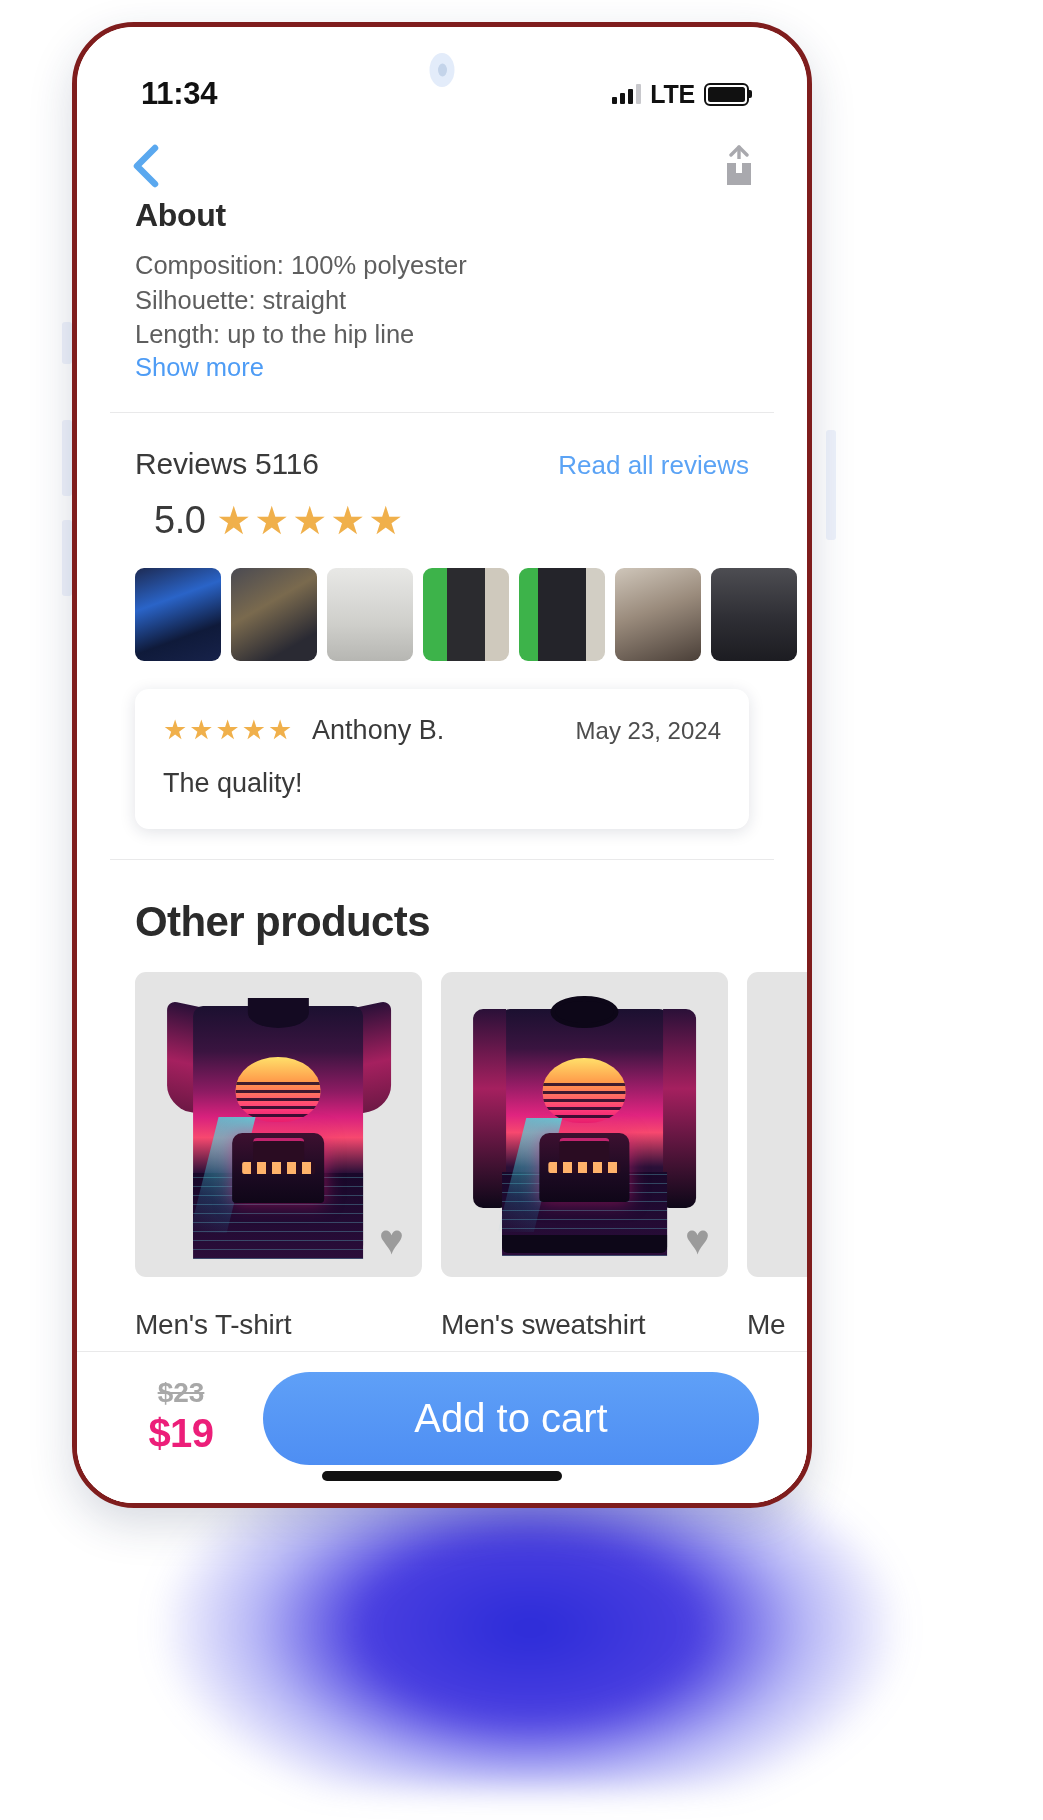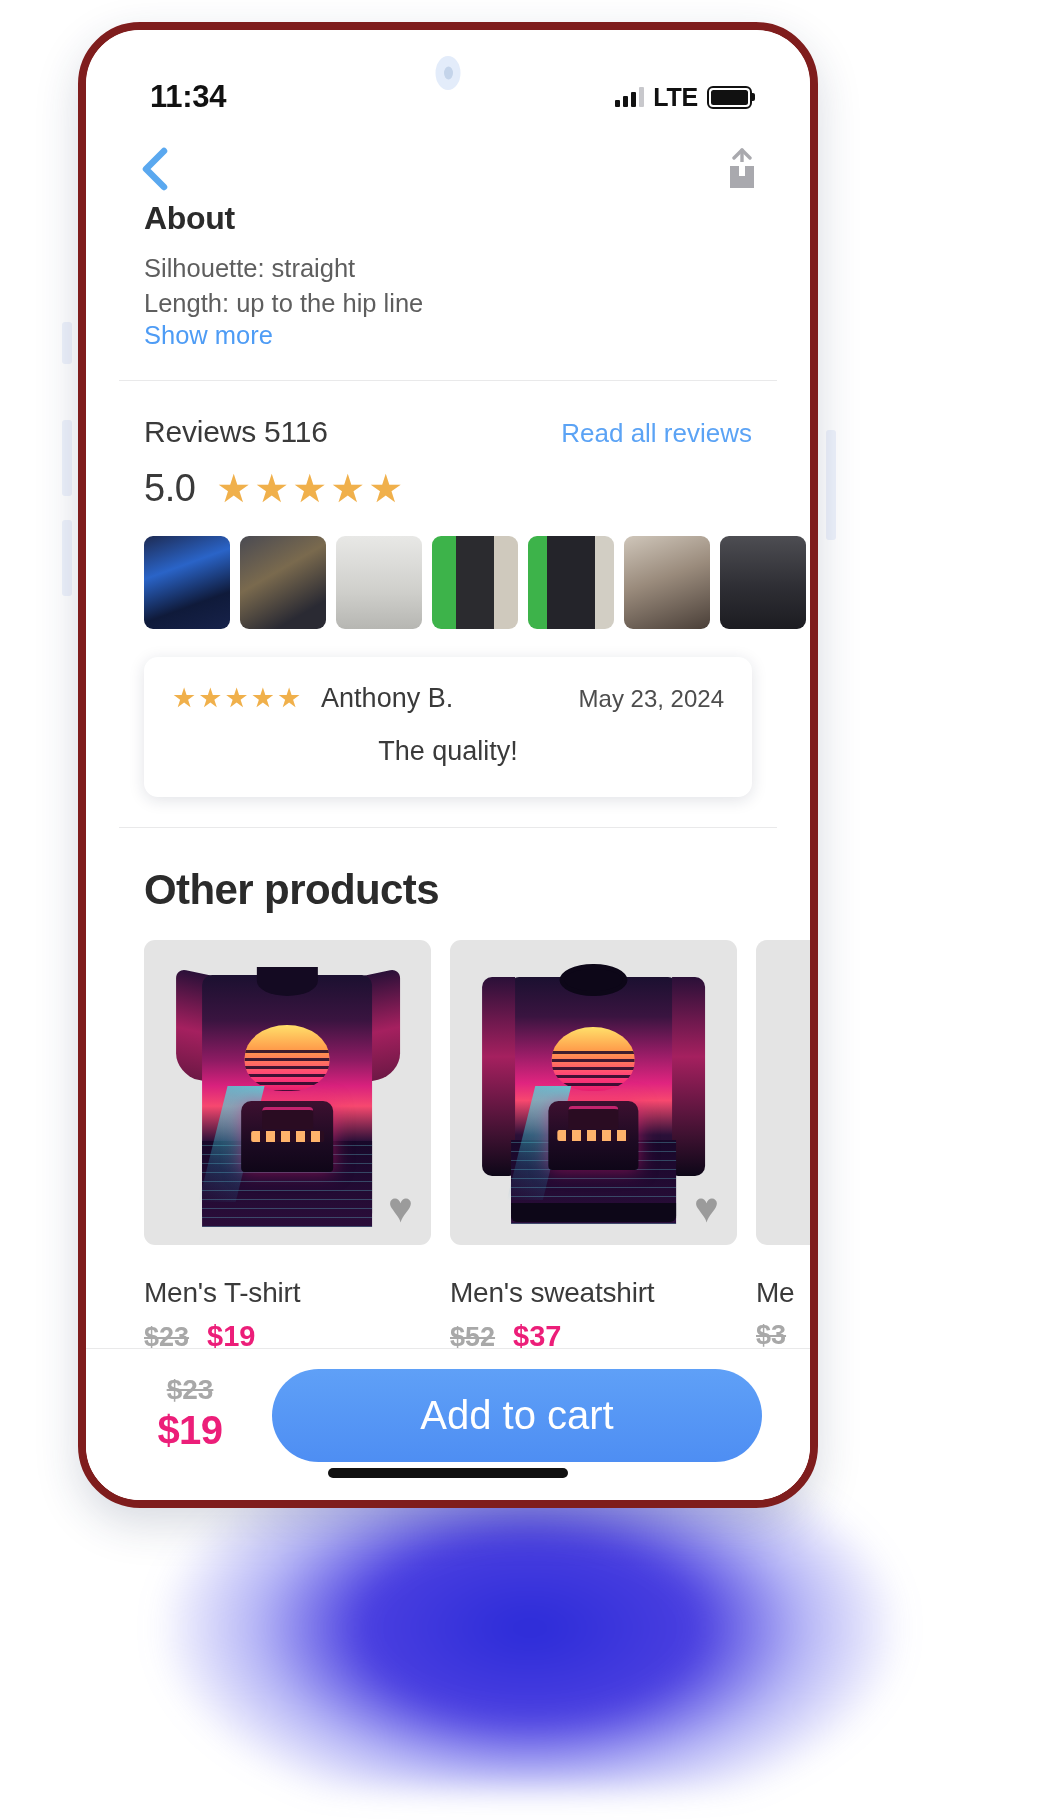--- a/index.html
+++ b/index.html
@@ -30,24 +30,24 @@
     z-index: 1;
     border-radius: 3px;
   }
   .sb1 { left: 62px; top: 322px; width: 10px; height: 42px; }
   .sb2 { left: 62px; top: 420px; width: 10px; height: 76px; }
   .sb3 { left: 62px; top: 520px; width: 10px; height: 76px; }
   .sb4 { left: 826px; top: 430px; width: 10px; height: 110px; }
 
   .phone {
     position: absolute;
-    left: 78px; top: 22px;
+    left: 72px; top: 22px;
     width: 740px; height: 1486px;
     background: #ffffff;
-    border: 8px solid #7f1d1d;
+    border: 5px solid #7f1d1d;
     border-radius: 62px;
     box-shadow: 0 16px 44px rgba(35,50,90,0.18);
     z-index: 2;
     overflow: hidden;
   }
   .screen {
     position: relative;
     width: 100%; height: 100%;
     background: #ffffff;
     border-radius: 54px;
@@ -128,21 +128,21 @@
   .divider { height: 1px; background: #e9e9ea; margin: 30px 0 0 0; }
   .divider.inset { margin-left: 33px; margin-right: 33px; }
 
   .reviews-head {
     display: flex; align-items: baseline; justify-content: space-between;
     padding-top: 34px;
   }
   .reviews-title { font-size: 30px; color: #3a3a3a; letter-spacing: -0.2px; }
   .read-all { font-size: 26px; color: #5ba3f5; cursor: pointer; }
 
-  .rating-row { display: flex; align-items: center; gap: 21px; margin-top: 18px; }
+  .rating-row { display: flex; align-items: center; gap: 11px; margin-top: 18px; margin-left: 19px; }
   .rating-value { font-size: 38px; color: #3a3a3a; letter-spacing: -0.5px; }
   .stars-big { display: flex; gap: 3px; font-size: 39px; color: #f0b04b; line-height: 1; }
 
   .thumbs {
     display: flex; gap: 10px; margin-top: 26px;
     padding-left: 58px; padding-right: 20px;
     overflow: hidden;
   }
   .thumb {
     flex: 0 0 auto;
@@ -157,21 +157,21 @@
     margin: 28px 58px 0 58px;
     background: #ffffff;
     border-radius: 14px;
     box-shadow: 0 3px 16px rgba(20,30,60,0.13);
     padding: 26px 28px 30px 28px;
   }
   .review-top { display: flex; align-items: center; }
   .stars-small { display: flex; gap: 2px; font-size: 27px; color: #f0b04b; line-height: 1; }
   .review-author { font-size: 27px; color: #3a3a3a; margin-left: 20px; }
   .review-date { font-size: 24px; color: #4d4d4d; margin-left: auto; text-align: center; }
-  .review-text { font-size: 27px; color: #3a3a3a; margin-top: 22px; text-align: center; }
+  .review-text { font-size: 27px; color: #3a3a3a; margin-top: 22px; }
 
   .other-title {
     font-size: 42px; font-weight: 700; color: #2b2b2b;
     letter-spacing: -0.6px; padding: 38px 0 0 58px;
   }
   .products {
     display: flex; gap: 19px; margin-top: 26px;
     padding-left: 58px; overflow: hidden;
   }
   .product { flex: 0 0 auto; width: 287px; }
@@ -404,20 +404,21 @@
           <path d="M6 18 H13 V40 H23 V18 H30 V40 H6 Z" fill="#a9a9ae"></path>
           <rect x="6" y="18" width="24" height="22" rx="3" fill="#a9a9ae"></rect>
           <rect x="15" y="14" width="6" height="14" fill="#ffffff"></rect>
         </svg>
       </div>
 
       <div class="content">
 
         <div class="pad">
           <div class="about-title">About</div>
+          <div class="about-line">Composition: 100% polyester</div>
           <div class="about-line">Silhouette: straight</div>
           <div class="about-line">Length: up to the hip line</div>
           <span class="link-blue">Show more</span>
         </div>
 
         <div class="divider inset"></div>
 
         <div class="pad">
           <div class="reviews-head">
             <div class="reviews-title">Reviews 5116</div>

